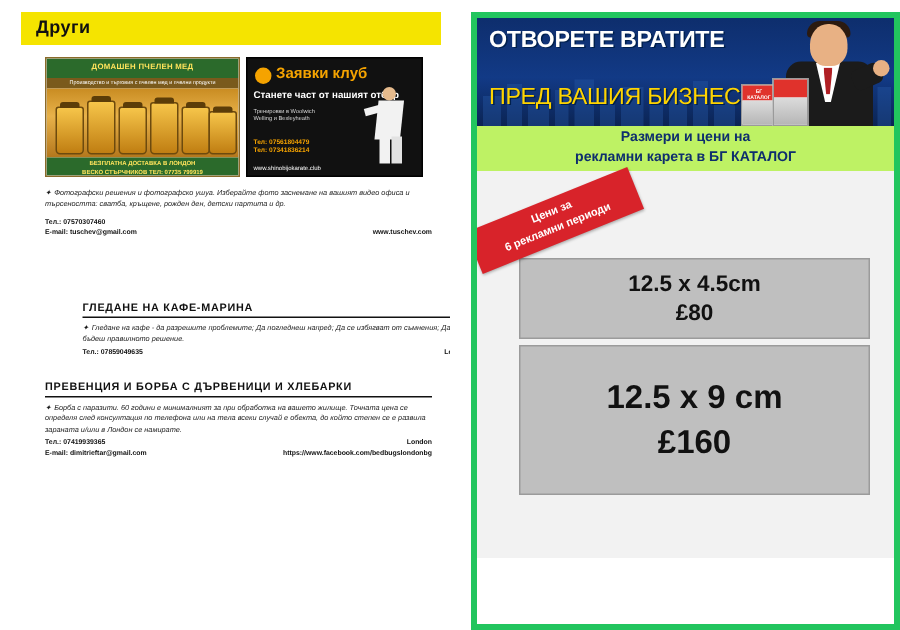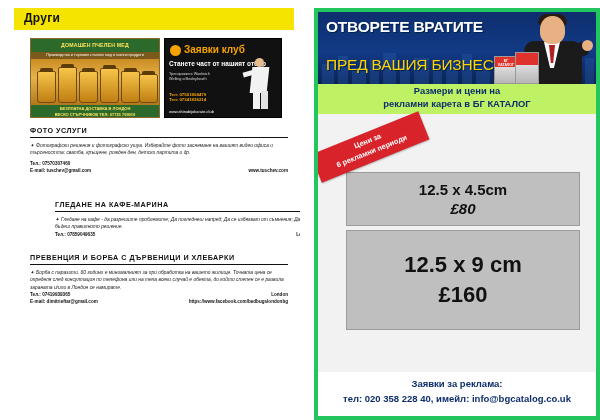--- a/index.html
+++ b/index.html
@@ -413,21 +413,21 @@
     flex-direction: column;
     justify-content: center;
     align-items: center;
   }
   .box-sm { left: 128px; top: 8px; width: 132px; height: 44px; }
   .box-sm .t1 { font-size: 8px; }
   .box-sm .t2 { font-size: 8px; margin-top: 2px; }
 
   .box-md { left: 28px; top: 58px; width: 232px; height: 52px; }
   .box-md .t1 { font-size: 15px; }
-  .box-md .t2 { font-size: 15px; margin-top: 2px; font-style: italic; }
+  .box-md .t2 { font-size: 15px; margin-top: 2px; }
 
   .box-lg { left: 28px; top: 116px; width: 232px; height: 98px; }
   .box-lg .t1 { font-size: 22px; }
   .box-lg .t2 { font-size: 22px; margin-top: 4px; }
 
   
   .ribbon {
     position: absolute;
     left: -6px; top: 18px;
     width: 116px; height: 30px;
@@ -506,21 +506,20 @@
           <div class="head"></div>
           <div class="body"></div>
           <div class="arm"></div>
           <div class="leg"></div>
           <div class="leg2"></div>
         </div>
       </div>
     </div>
 
     <div class="section" style="top:126px;">
-      <div class="sec-title">ФОТО УСЛУГИ</div>
       <div class="sec-body">
         <span class="bullet">✦</span><span>Фотографски решения и фотографско ушуа. Изберайте фото заснемане на вашият видео офиса и търсеността: сватба, кръщене, рожден ден, детски партита и др.</span>
       </div>
       <div class="contact-line">
         <span>Тел.:</span>
         <span>07570307460</span>
       </div>
       <div class="contact-row">
         <span><span>E-mail:</span>
         <span>tuschev@gmail.com</span></span>
@@ -624,21 +623,17 @@
           <div class="t1">12.5 x 9 cm</div>
           <div class="t2">£160</div>
         </div>
 
         <div class="ribbon">
           <div class="r1">Цени за</div>
           <div class="r2">6 рекламни периоди</div>
         </div>
       </div>
 
-      <div class="rp-footer">
-        <div class="f1">Заявки за реклама:</div>
-        <div class="f2">тел: 020 358 228 40,   имейл: info@bgcatalog.co.uk</div>
-      </div>
 
     </div>
   </div>
 
 </div>
 
 </body></html>

